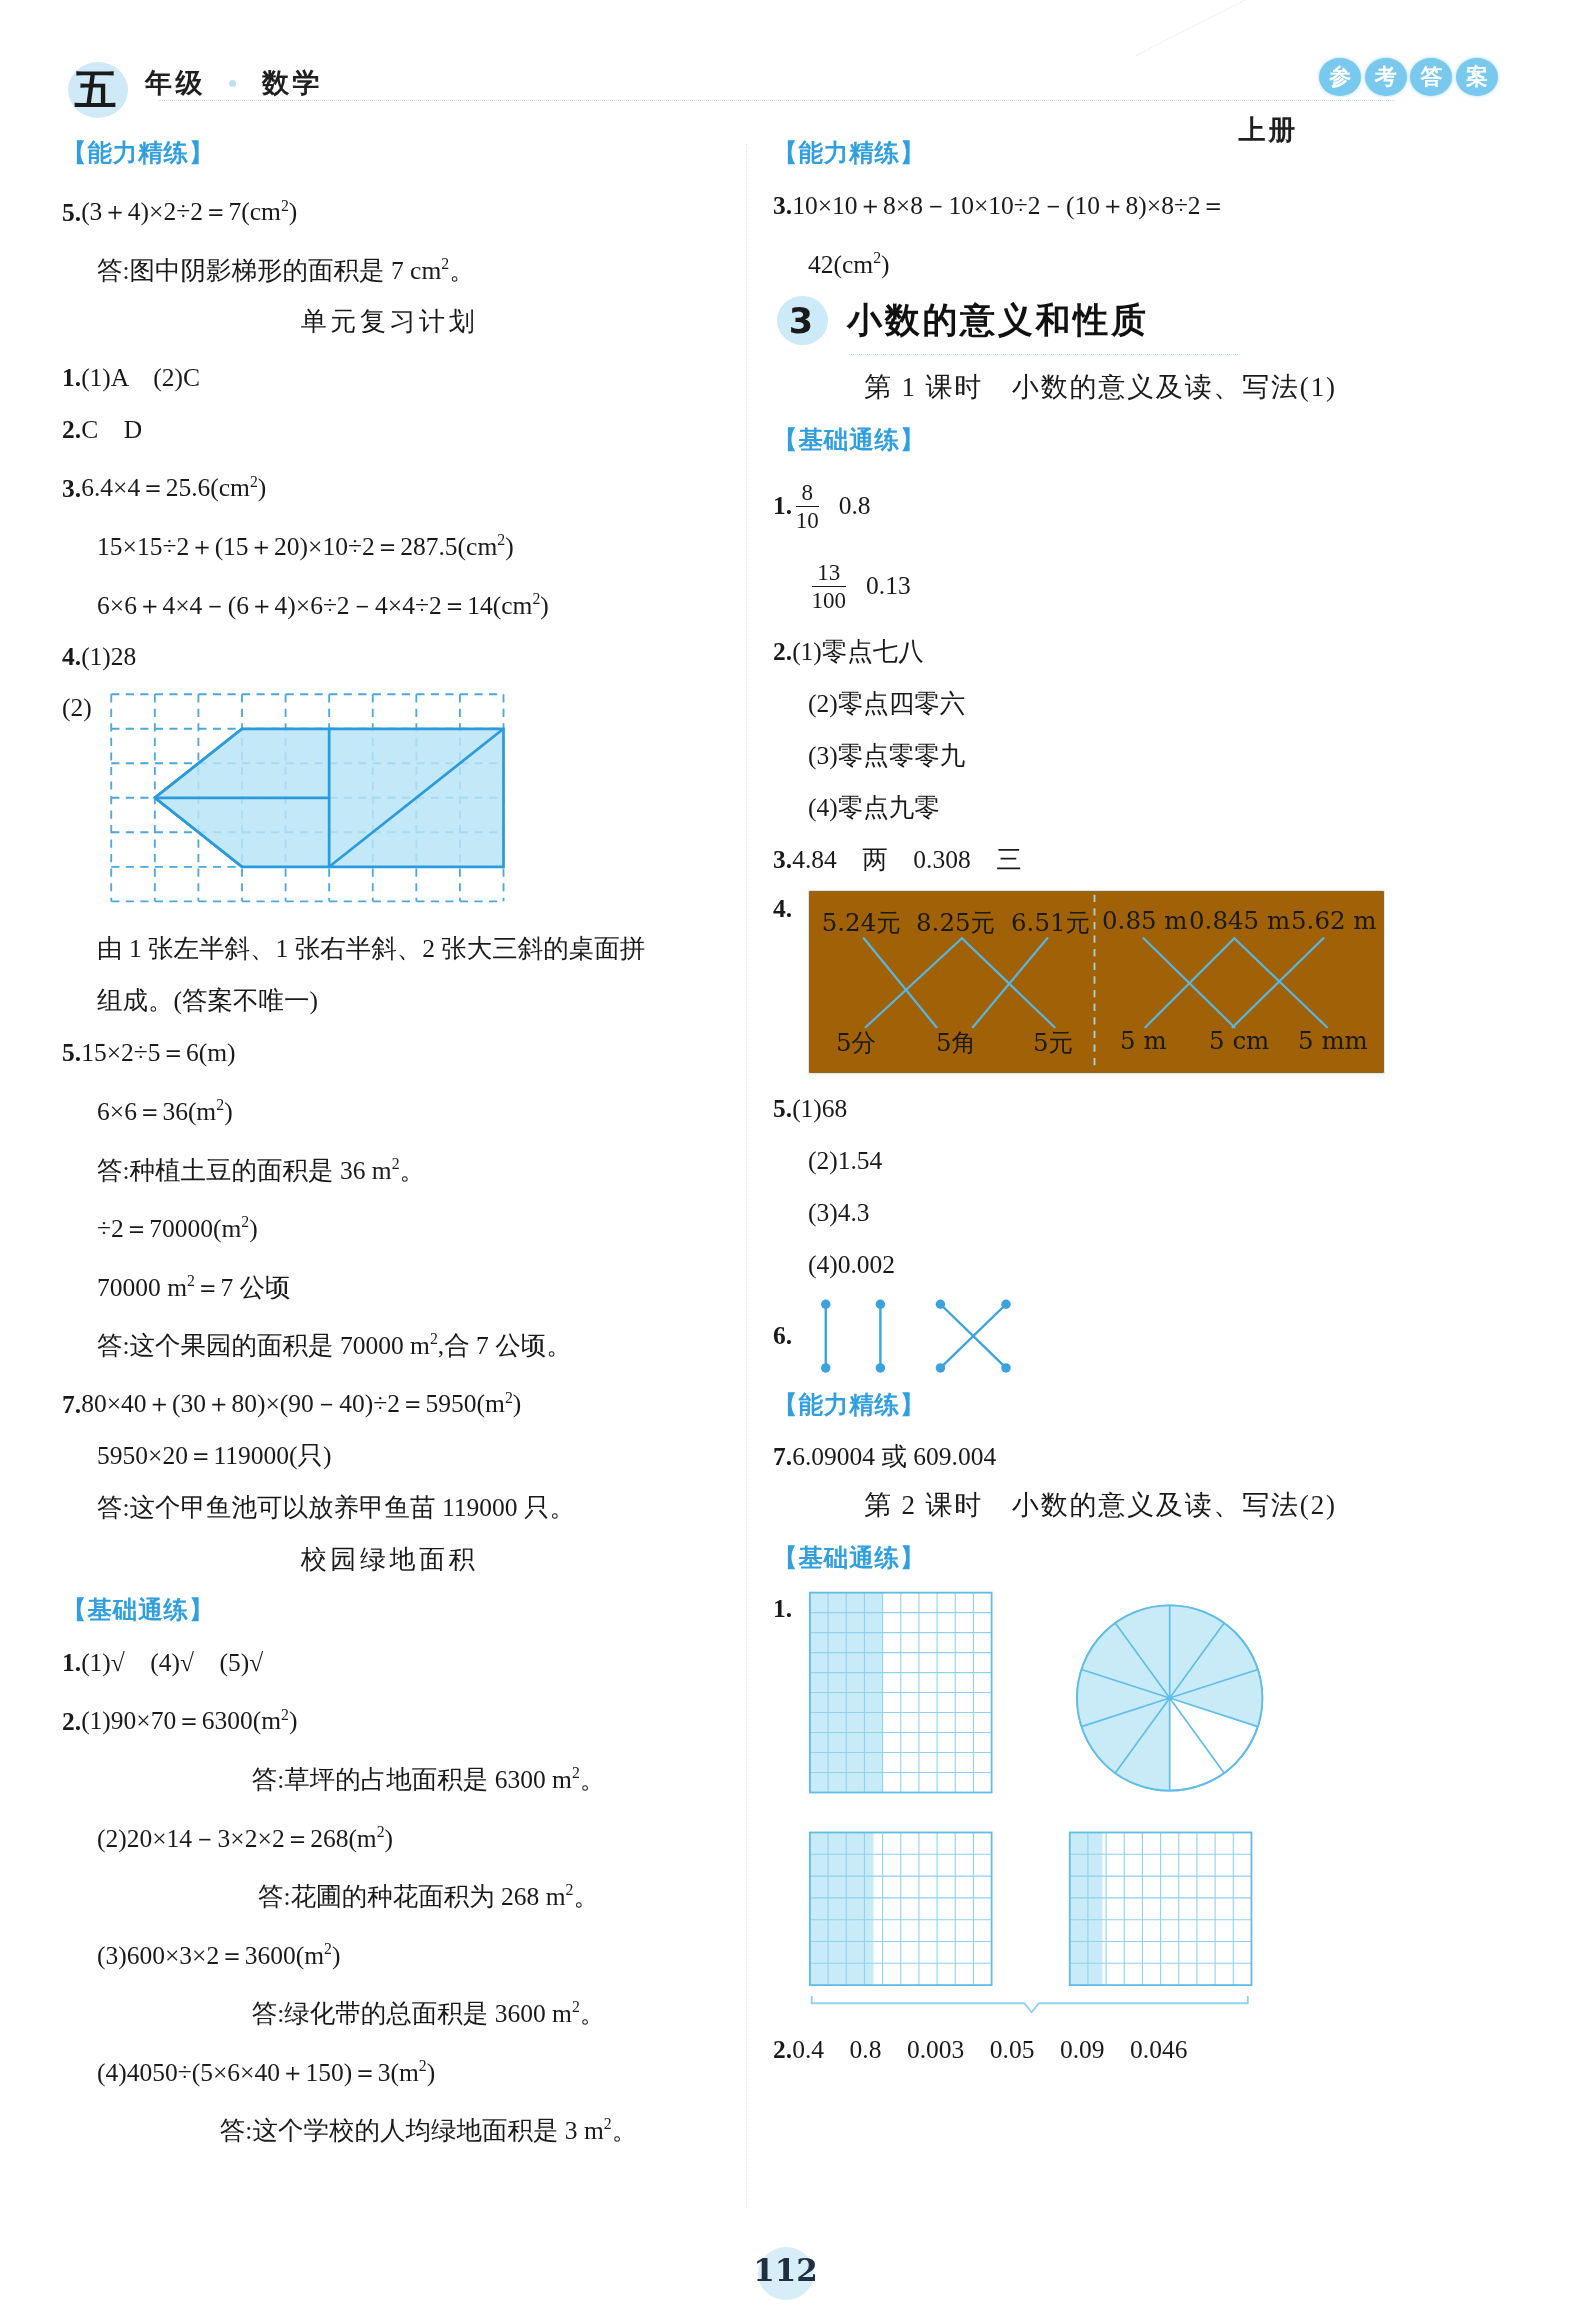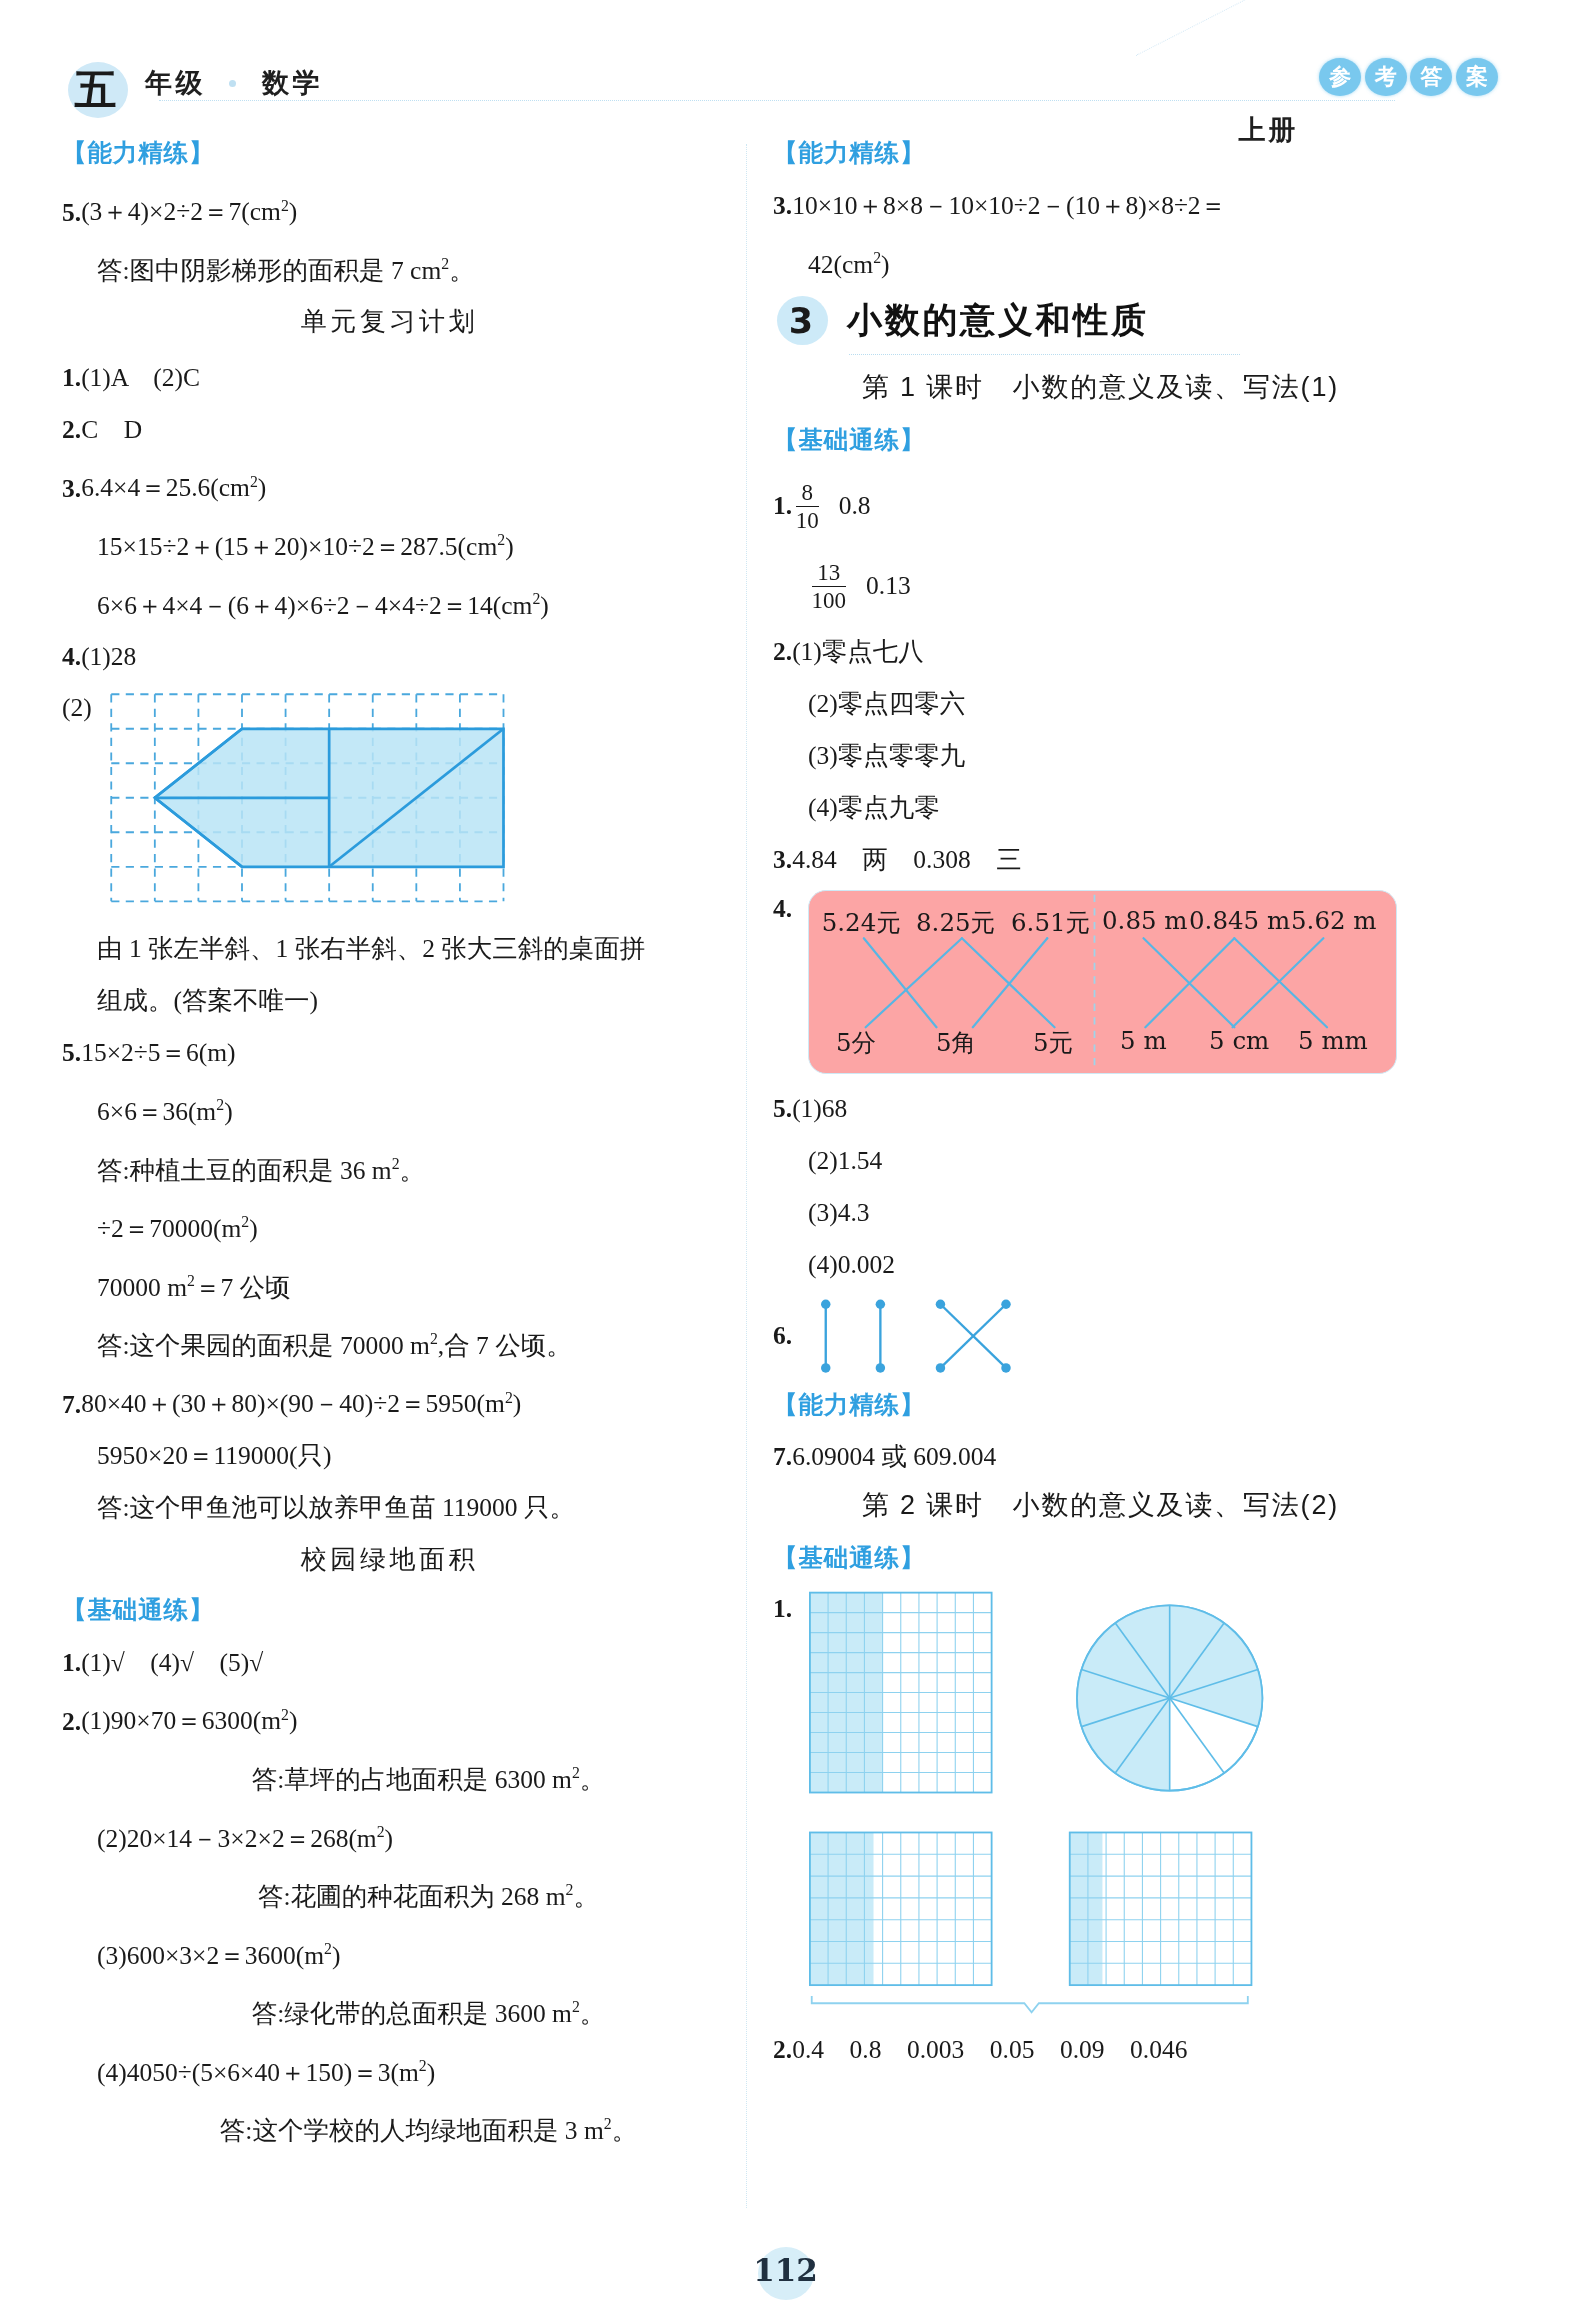--- a/index.html
+++ b/index.html
@@ -120,38 +120,38 @@
     font-family:"DejaVu Sans","Liberation Sans",sans-serif;}
   .unit-title{
     font-family:"DejaVu Sans","Liberation Sans",sans-serif;
     font-weight:700;font-size:35px;letter-spacing:2.7px;color:#111;
   }
   .unit-underline{
     margin:1.8px 0 12.7px 76px;width:391px;height:0.9px;border-top:1.8px dotted #b9ddf0;
   }
   .lesson-title{
     text-align:center;font-size:27px;letter-spacing:1.8px;
-    font-family:Liberation Sans, sans-serif;
+    font-family:Liberation Serif, serif;
     margin:5.5px 0 18px 0;
   }
 
   
   .frac{display:inline-block;vertical-align:middle;text-align:center;
     font-size:23px;line-height:1.12;margin:0 3.6px;position:relative;top:-1.8px;}
   .frac .n{display:block;}
   .frac .d{display:block;border-top:1.8px solid #1a1a1a;padding-top:0.9px;}
 
   
   .fig-grid{position:relative;margin:5.5px 0 9px 40px;}
 
   
   .match-box{
     position:relative;margin:3.6px 0 12.7px 35px;
     width:575px;height:182px;
-    border:1.8px solid #cfe9f5;border-radius:18px;background:#fca5a5;padding-left:12px;
+    border:1.8px solid #cfe9f5;border-radius:2px;background:#a16207;
   }
   .match-lab{
     position:absolute;font-size:24.5px;white-space:nowrap;
     font-family:"DejaVu Serif","Liberation Serif",serif;
   }
 
   
   .dots-fig{position:relative;margin:0 0 9px 40px;width:273px;height:84px;}
 
   

